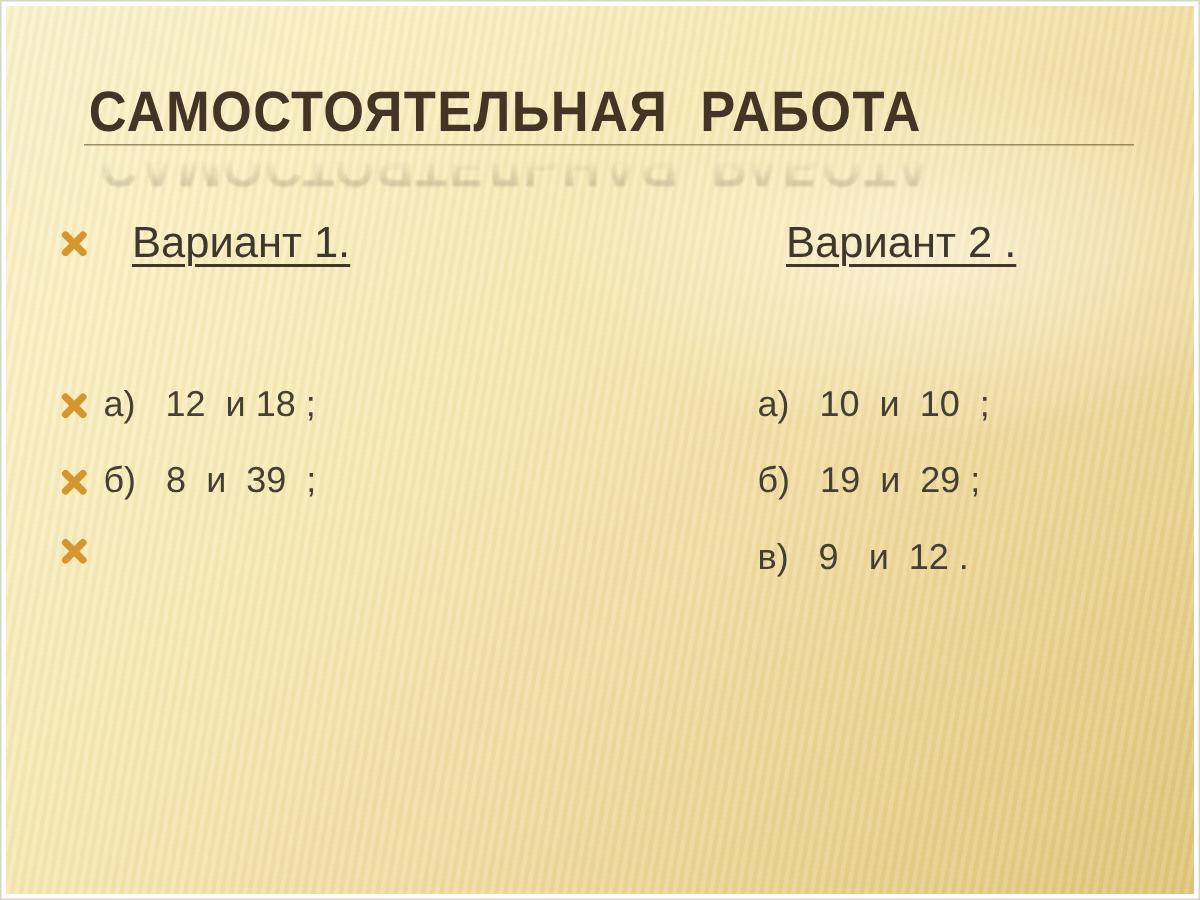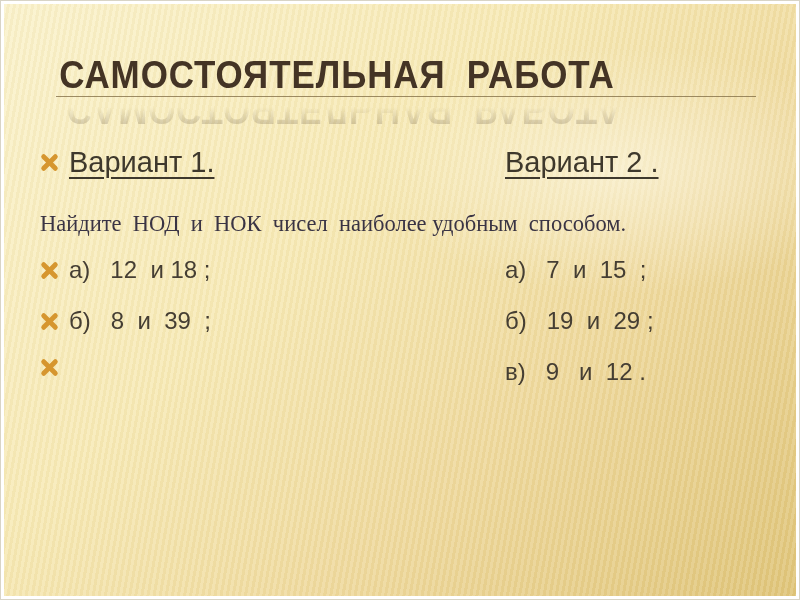--- a/index.html
+++ b/index.html
@@ -78,20 +78,21 @@
     margin-right: 10px;
     flex: 0 0 auto;
   }
   .heading-text {
     font-size: 29px;
     color: #3e382c;
     white-space: pre;
     text-decoration: underline;
     text-decoration-thickness: 2px;
     text-underline-offset: 5px;
+    margin-left: 19px;
   }
   .instruction-text {
     font-family: "Liberation Serif", serif;
     font-size: 22.5px;
     color: #3a3444;
     white-space: pre;
   }
   .item-text {
     font-size: 24px;
     color: #453e33;
@@ -122,34 +123,31 @@
           <line x1="3.5" y1="3.5" x2="14.5" y2="14.5" stroke="#d6962f" stroke-width="4.6" stroke-linecap="round"></line>
           <line x1="14.5" y1="3.5" x2="3.5" y2="14.5" stroke="#d6962f" stroke-width="4.6" stroke-linecap="round"></line>
         </svg>
         <span class="heading-text">Вариант 1.</span>
       </div>
       <div class="cell-right">
         <span class="heading-text">Вариант 2 .</span>
       </div>
     </div>
 
-    <div class="row row-instruction">
-      <span class="instruction-text">Найдите  НОД  и  НОК  чисел  наиболее удобным  способом.</span>
-    </div>
 
     <div class="row row-item-0">
       <div class="cell-left">
         <svg class="bullet" viewBox="0 0 18 18">
           <line x1="3.5" y1="3.5" x2="14.5" y2="14.5" stroke="#d6962f" stroke-width="4.6" stroke-linecap="round"></line>
           <line x1="14.5" y1="3.5" x2="3.5" y2="14.5" stroke="#d6962f" stroke-width="4.6" stroke-linecap="round"></line>
         </svg>
         <span class="item-text">а)   12  и 18 ;</span>
       </div>
       <div class="cell-right">
-        <span class="item-text">а)   7  и  15  ;</span>
+        <span class="item-text">а)   10  и  10  ;</span>
       </div>
     </div>
 
     <div class="row row-item-1">
       <div class="cell-left">
         <svg class="bullet" viewBox="0 0 18 18">
           <line x1="3.5" y1="3.5" x2="14.5" y2="14.5" stroke="#d6962f" stroke-width="4.6" stroke-linecap="round"></line>
           <line x1="14.5" y1="3.5" x2="3.5" y2="14.5" stroke="#d6962f" stroke-width="4.6" stroke-linecap="round"></line>
         </svg>
         <span class="item-text">б)   8  и  39  ;</span>

